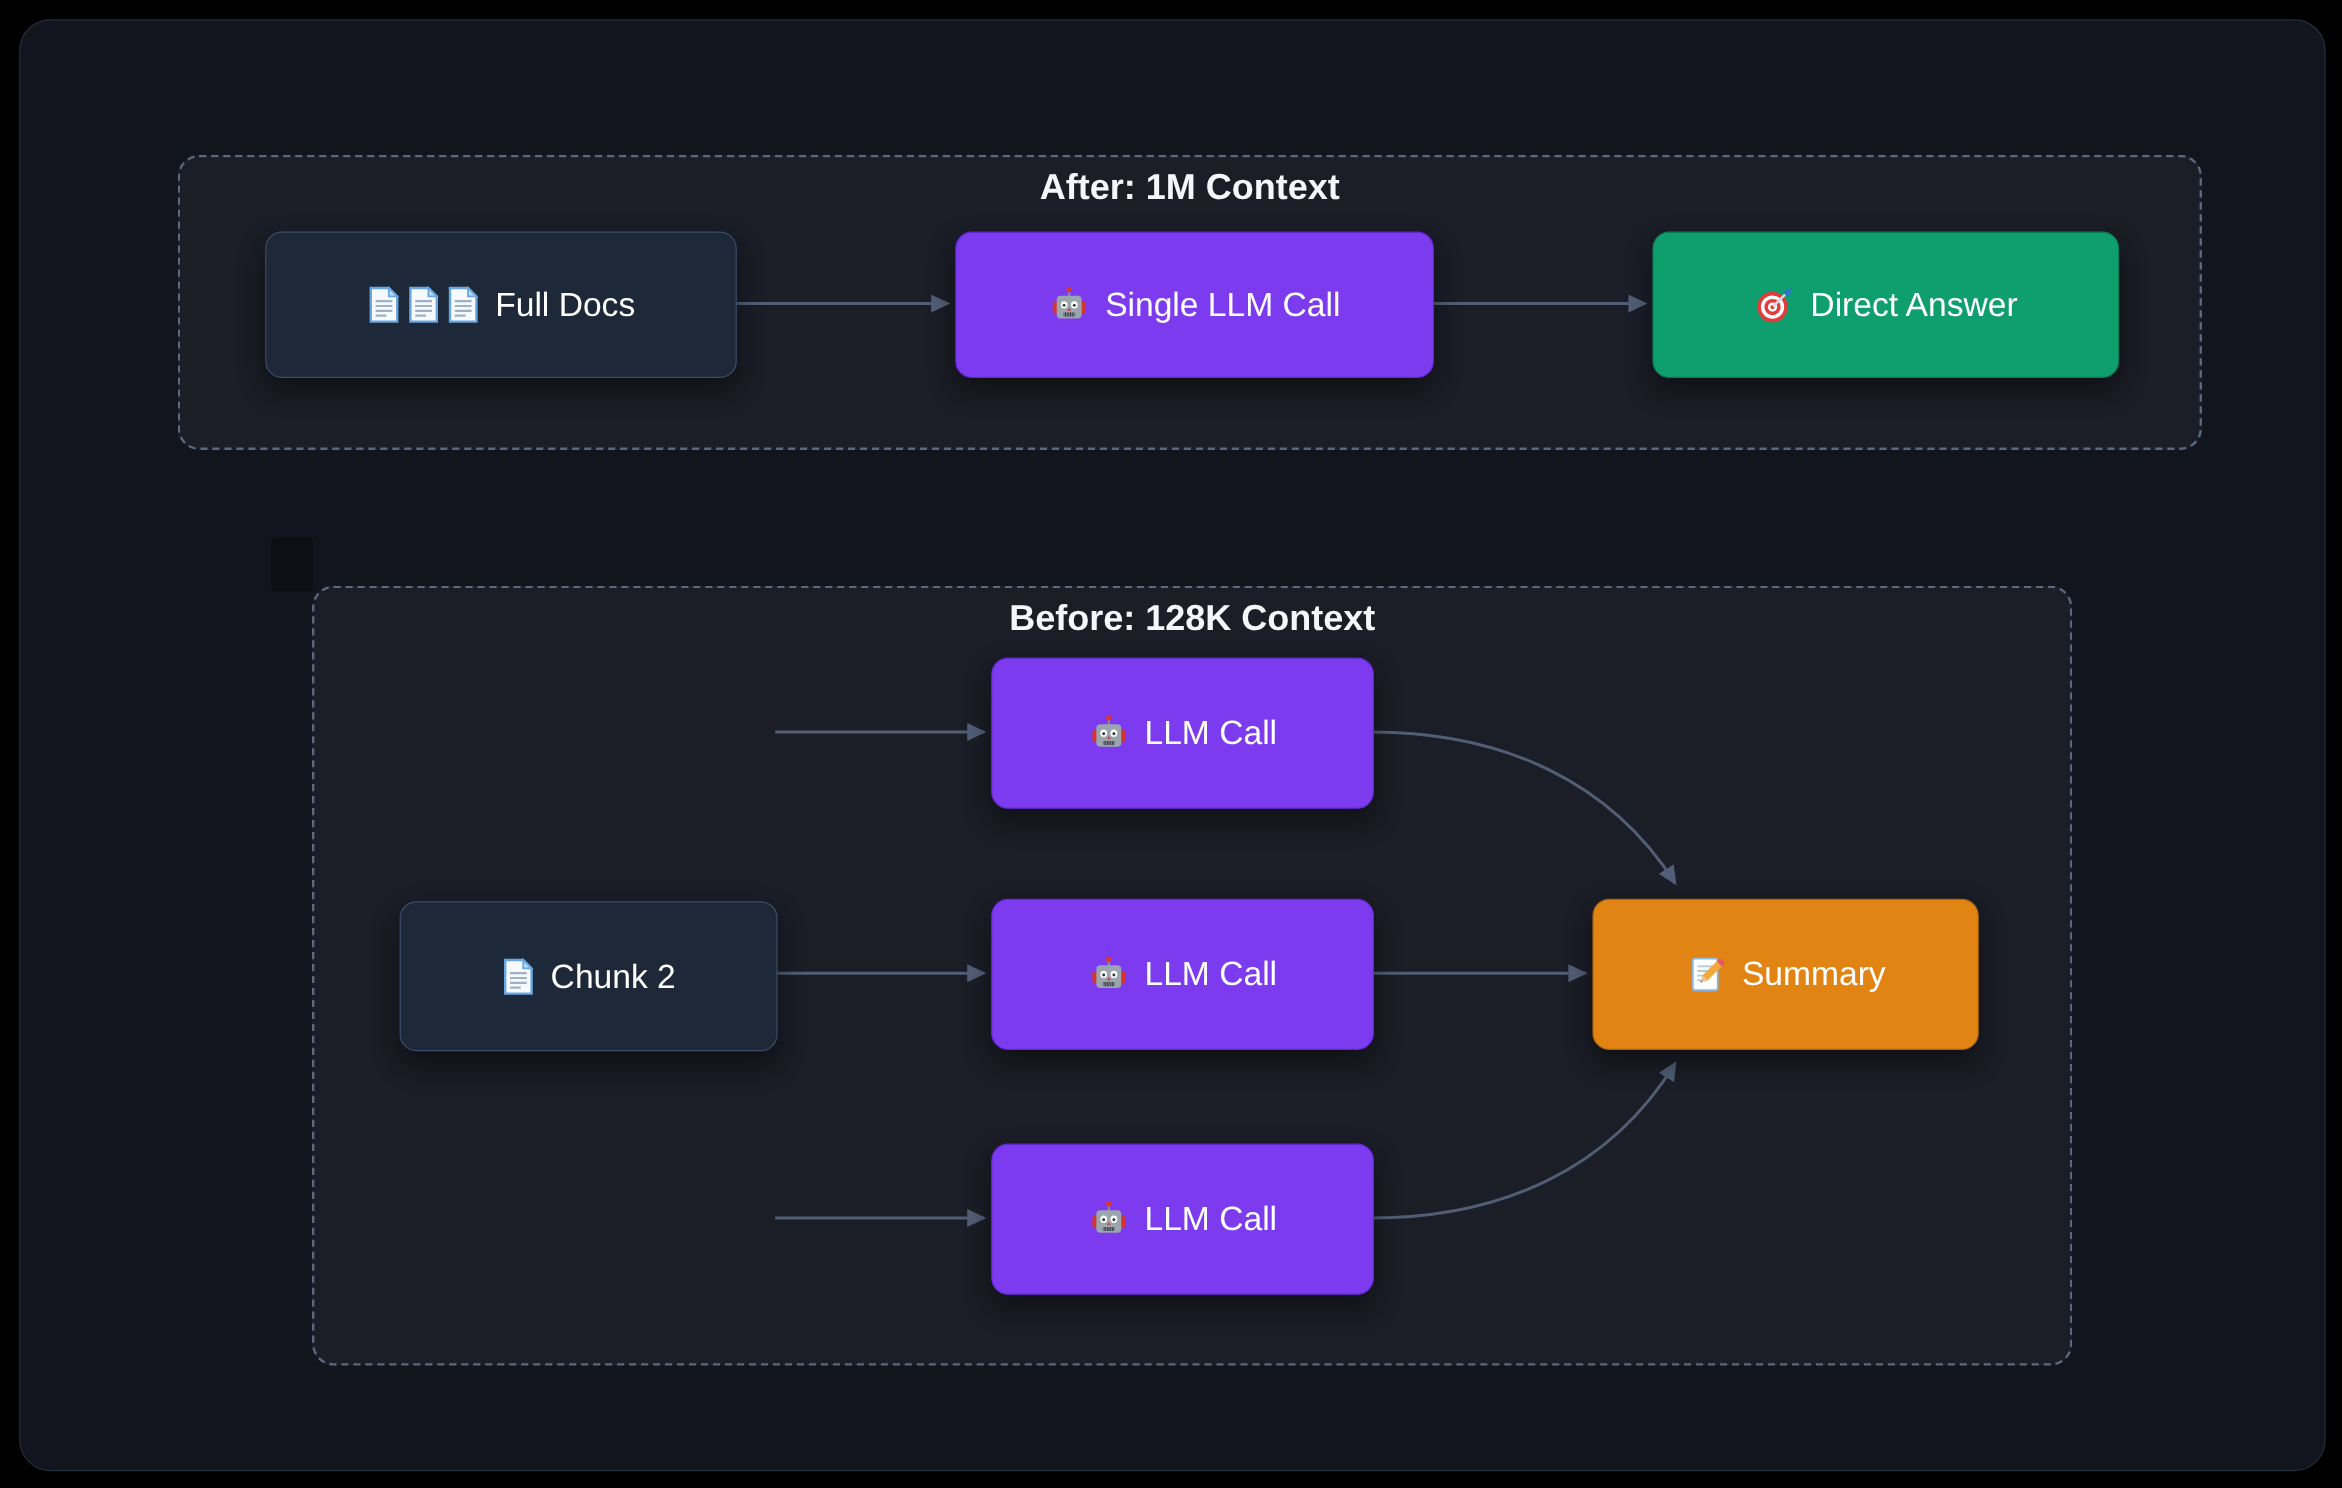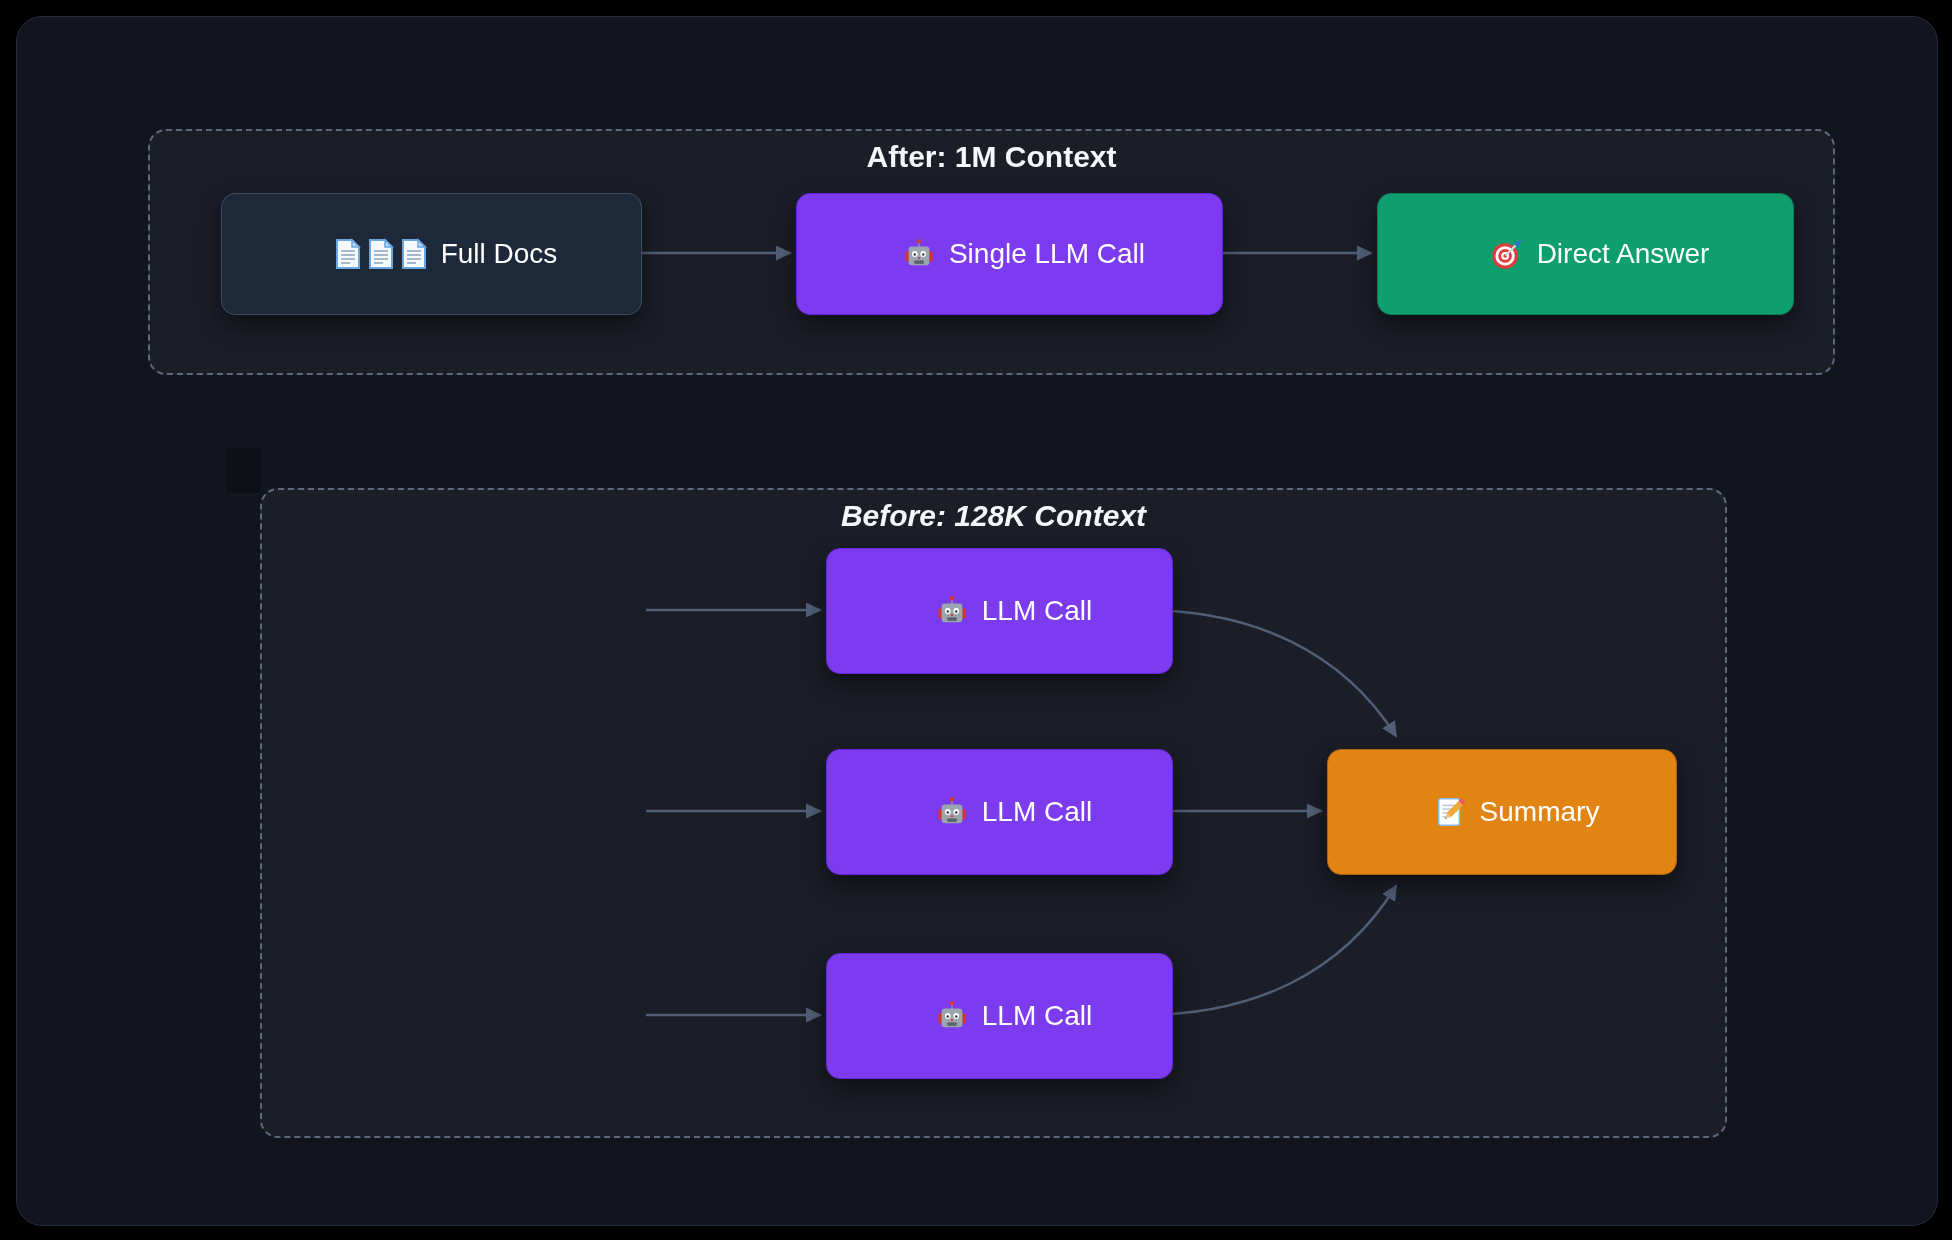--- a/index.html
+++ b/index.html
@@ -6,21 +6,21 @@
     font-family:"Liberation Sans",sans-serif;-webkit-font-smoothing:antialiased;}
   .canvas{position:absolute;left:16px;top:16px;width:1920px;height:1208px;
     background:#13151e;border:1.5px solid #252e3f;border-radius:26px;}
   .edges{position:absolute;left:0;top:0;width:1920px;height:1208px;pointer-events:none;}
   .group{position:absolute;border:2px dashed #5b687f;border-radius:18px;
     background:rgba(173,190,220,0.05);}
   .group-title{position:absolute;top:9px;left:0;right:0;text-align:center;
     font-size:30px;font-weight:700;color:#f5f7fa;}
   .node{position:absolute;display:flex;align-items:center;justify-content:center;gap:13px;
     border-radius:14px;font-size:28px;font-weight:500;color:#ffffff;
-    box-shadow:0 10px 22px rgba(0,0,0,0.45);cursor:default;padding-left:28px;}
+    box-shadow:0 10px 22px rgba(0,0,0,0.45);cursor:default;}
   .node-dark{background:#1d2939;border:1.5px solid #3b4d68;}
   .node-purple{background:#7d3bf0;border:1.5px solid #6527d8;}
   .node-green{background:#0f9e6e;border:1.5px solid #0b7c57;}
   .node-orange{background:#e28414;border:1.5px solid #aa660e;align-items:center;}
   .icon-row{display:flex;align-items:center;gap:5px;}
   .artifact{position:absolute;left:209px;top:431px;width:35px;height:45px;
     background:rgba(0,0,0,0.28);border-radius:3px;}
   svg.ic{display:block;}
 </style>
 </head>
@@ -121,25 +121,40 @@
             <line x1="14.8" y1="24.8" x2="14.8" y2="28.4"></line>
             <line x1="17" y1="24.8" x2="17" y2="28.4"></line>
             <line x1="19.2" y1="24.8" x2="19.2" y2="28.4"></line>
             <line x1="21.4" y1="24.8" x2="21.4" y2="28.4"></line>
           </g>
         </svg>
     </span>
     <span>Single LLM Call</span>
   </div>
 
-  <div class="group" style="left:243px;top:471px;width:1463px;height:646px;font-style:italic;">
+  <div class="group" style="left:243px;top:471px;width:1463px;height:646px;">
     <div class="group-title">Before: 128K Context</div>
   </div>
 
 
+  <div class="node node-dark" style="left:316px;top:734px;width:313px;height:123px;">
+    <span>
+      <svg class="ic" width="28" height="32" viewBox="0 0 28 32">
+          <path d="M3 2 h15 l7 7 v21 h-22 z" fill="#f6faff" stroke="#6aa6e0" stroke-width="2"></path>
+          <path d="M18 2 l7 7 h-7 z" fill="#badcf7" stroke="#6aa6e0" stroke-width="1.5"></path>
+          <g stroke="#9fb0c2" stroke-width="1.8">
+            <line x1="7" y1="13" x2="21" y2="13"></line>
+            <line x1="7" y1="17" x2="21" y2="17"></line>
+            <line x1="7" y1="21" x2="21" y2="21"></line>
+            <line x1="7" y1="25" x2="16" y2="25"></line>
+          </g>
+        </svg>
+    </span>
+    <span>Chunk 2</span>
+  </div>
 
 
   <div class="node node-purple" style="left:809px;top:531px;width:317px;height:124px;">
     <span>
       <svg class="ic" width="34" height="34" viewBox="0 0 36 36">
           <rect x="17.2" y="5" width="1.6" height="6" fill="#8a949e"></rect>
           <circle cx="18" cy="4.5" r="2.4" fill="#da3633"></circle>
           <rect x="3.5" y="15" width="5" height="11" rx="2" fill="#d4342f"></rect>
           <rect x="27.5" y="15" width="5" height="11" rx="2" fill="#d4342f"></rect>
           <rect x="7" y="10" width="22" height="20" rx="3.5" fill="#9aa5ae"></rect>

